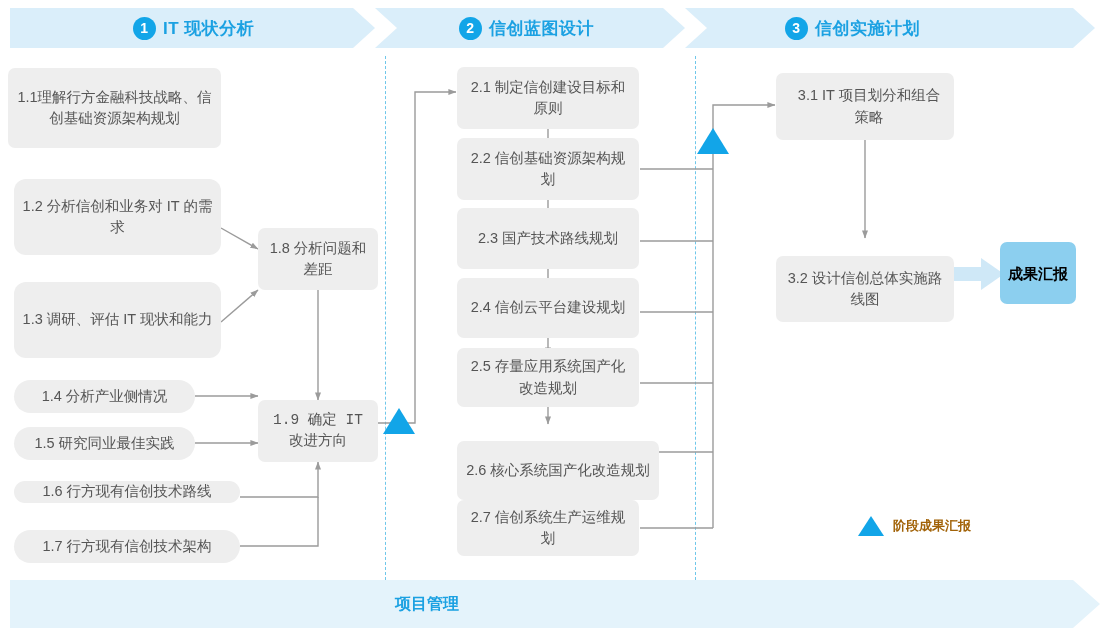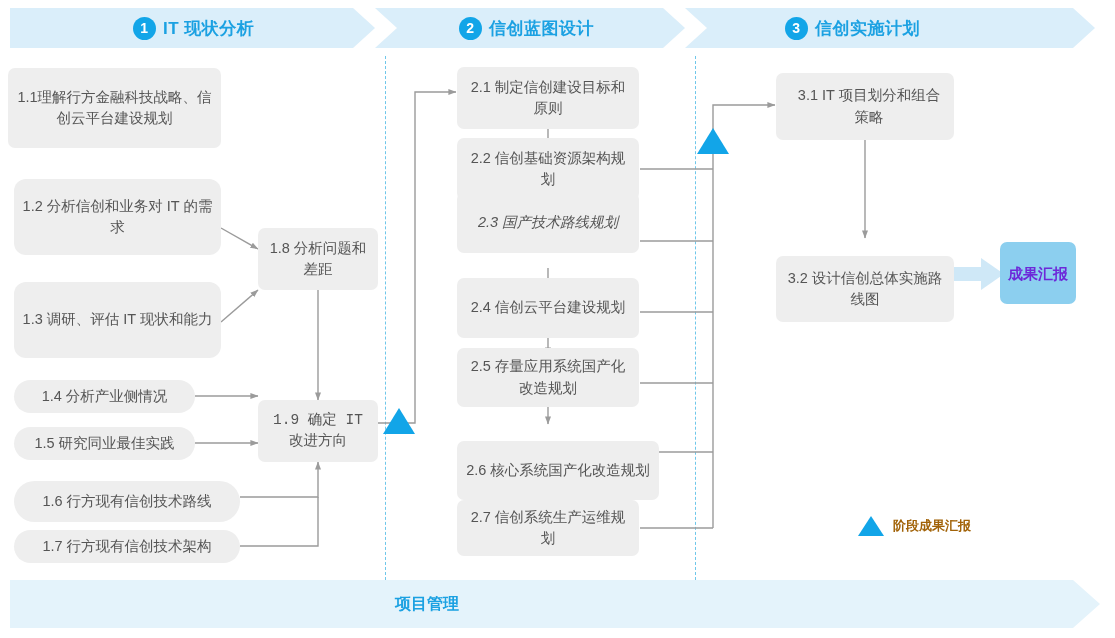--- a/index.html
+++ b/index.html
@@ -15,21 +15,21 @@
   .phase-num{width:23px;height:23px;border-radius:50%;background:#12a5e8;color:#fff;
              font-size:14px;font-weight:bold;display:flex;align-items:center;justify-content:center;
              line-height:1;}
 
   
   .box{position:absolute;background:#eeeeee;border-radius:7px;color:#555555;
        display:flex;align-items:center;justify-content:center;text-align:center;
        font-size:14.5px;line-height:1.45;padding:0 8px;box-sizing:border-box;}
   .box.pill{border-radius:22px;}
 
-  .result-box{position:absolute;background:#8ccfef;border-radius:7px;color:#6d28d9;
+  .result-box{position:absolute;background:#8ccfef;border-radius:7px;color:#000000;
        display:flex;align-items:center;justify-content:center;text-align:center;
        font-size:15px;font-weight:bold;line-height:1.4;}
 
   
   #wires{position:absolute;left:0;top:0;width:1115px;height:638px;pointer-events:none;}
 
   
   .legend{position:absolute;display:flex;align-items:center;gap:9px;
           font-size:13px;font-weight:bold;color:#a16207;}
   .legend .tri{width:0;height:0;border-left:13px solid transparent;border-right:13px solid transparent;
@@ -120,34 +120,34 @@
     </g>
   </svg>
 
   <div style="position:absolute;left:383px;top:408px;width:0;height:0;
               border-left:16px solid transparent;border-right:16px solid transparent;
               border-bottom:26px solid #12a5e8;"></div>
   <div style="position:absolute;left:697px;top:128px;width:0;height:0;
               border-left:16px solid transparent;border-right:16px solid transparent;
               border-bottom:26px solid #12a5e8;"></div>
 
-  <div class="box" style="left:8px;top:68px;width:213px;height:80px;">1.1理解行方金融科技战略、信创云平台建设规划</div>
+  <div class="box" style="left:8px;top:68px;width:213px;height:80px;">1.1理解行方金融科技战略、信创基础资源架构规划</div>
   <div class="box" style="left:14px;top:179px;width:207px;height:76px;border-radius:12px;">1.2 分析信创和业务对 IT 的需求</div>
   <div class="box" style="left:14px;top:282px;width:207px;height:76px;border-radius:12px;">1.3 调研、评估 IT 现状和能力</div>
   <div class="box pill" style="left:14px;top:380px;width:181px;height:33px;">1.4 分析产业侧情况</div>
   <div class="box pill" style="left:14px;top:427px;width:181px;height:33px;">1.5 研究同业最佳实践</div>
-  <div class="box pill" style="left:14px;top:481px;width:226px;height:41px;">1.6 行方现有信创技术路线</div>
+  <div class="box pill" style="left:14px;top:481px;width:226px;height:22px;">1.6 行方现有信创技术路线</div>
   <div class="box pill" style="left:14px;top:530px;width:226px;height:33px;">1.7 行方现有信创技术架构</div>
 
   <div class="box" style="left:258px;top:228px;width:120px;height:62px;">1.8 分析问题和差距</div>
   <div class="box" style="left:258px;top:400px;width:120px;height:62px;font-family:Liberation Mono, monospace;">1.9 确定 IT 改进方向</div>
 
   <div class="box" style="left:457px;top:67px;width:182px;height:62px;">2.1 制定信创建设目标和原则</div>
   <div class="box" style="left:457px;top:138px;width:182px;height:62px;">2.2 信创基础资源架构规划</div>
-  <div class="box" style="left:457px;top:192px;width:182px;height:61px;font-style:italic;">2.3 国产技术路线规划</div>
+  <div class="box" style="left:457px;top:208px;width:182px;height:61px;">2.3 国产技术路线规划</div>
   <div class="box" style="left:457px;top:278px;width:182px;height:60px;">2.4 信创云平台建设规划</div>
   <div class="box" style="left:457px;top:348px;width:182px;height:59px;">2.5 存量应用系统国产化改造规划</div>
   <div class="box" style="left:457px;top:417px;width:202px;height:59px;margin-top:24px;">2.6 核心系统国产化改造规划</div>
   <div class="box" style="left:457px;top:500px;width:182px;height:56px;">2.7 信创系统生产运维规划</div>
 
   <div class="box" style="left:776px;top:73px;width:178px;height:67px;padding-left:16px;">3.1 IT 项目划分和组合策略</div>
   <div class="box" style="left:776px;top:256px;width:178px;height:66px;">3.2 设计信创总体实施路线图</div>
 
   <svg style="position:absolute;left:954px;top:258px;" width="52" height="32">
     <path d="M0,9 H27 V0 L50,16 L27,32 V23 H0 Z" fill="#cfe8f7"></path>

